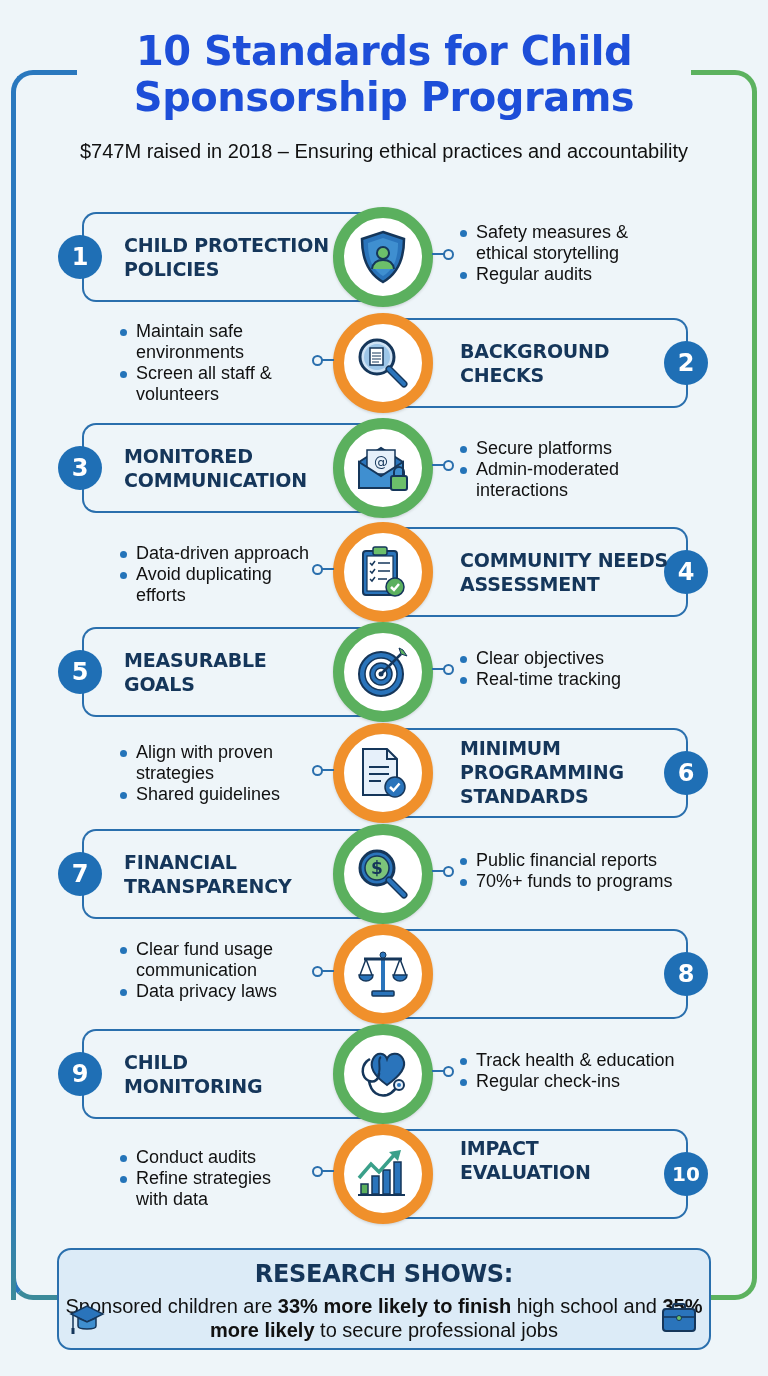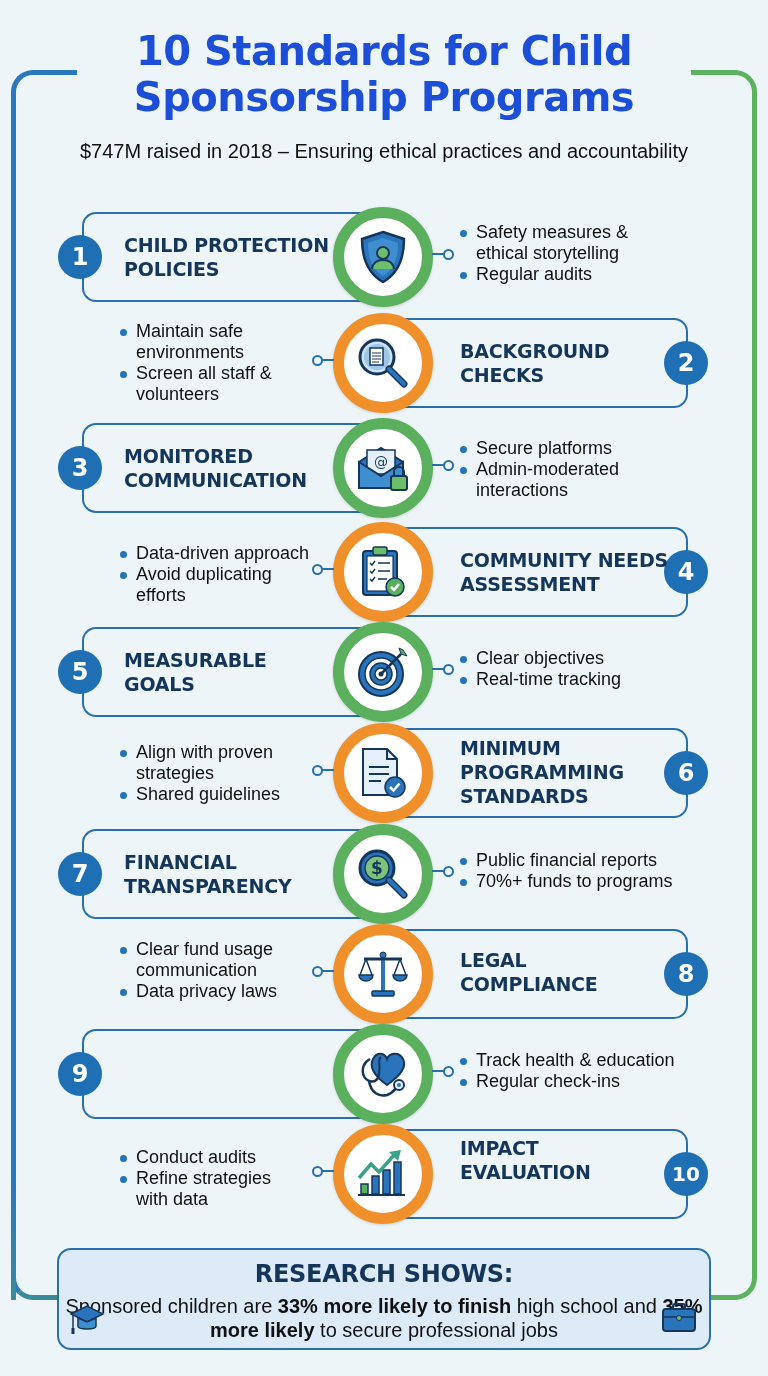--- a/index.html
+++ b/index.html
@@ -200,21 +200,20 @@
   <div class="connector right"></div>
   <ul class="bullets right" style="top:21px;width:240px">
     <li>Public financial reports</li>
     <li>70%+ funds to programs</li>
   </ul>
 </div>
 
 <div class="row" style="top:929px">
   <div class="card right"></div>
   <div class="num right">8</div>
-  <div class="heading right" style="top:19px"><span>LEGAL</span><br><span>COMPLIANCE</span></div>
   <div class="circle orange">
     <svg width="54" height="54" viewBox="0 0 54 54">
         <line x1="27" y1="6" x2="27" y2="44" stroke="#2a74bb" stroke-width="4"></line>
         <line x1="8" y1="12" x2="46" y2="12" stroke="#15365a" stroke-width="3"></line>
         <circle cx="27" cy="8" r="3" fill="#2a74bb" stroke="#15365a"></circle>
         <path d="M10 12 L4 28 M10 12 L16 28 M44 12 L38 28 M44 12 L50 28" stroke="#15365a" stroke-width="1.5"></path>
         <path d="M3 28 H17 A7 6 0 0 1 3 28 Z" fill="#2a74bb" stroke="#15365a" stroke-width="1.5"></path>
         <path d="M37 28 H51 A7 6 0 0 1 37 28 Z" fill="#2a74bb" stroke="#15365a" stroke-width="1.5"></path>
         <rect x="16" y="44" width="22" height="5" rx="1" fill="#2a74bb" stroke="#15365a" stroke-width="1.5"></rect>
       </svg>
@@ -222,20 +221,21 @@
   <div class="connector left"></div>
   <ul class="bullets left" style="top:10px;width:190px">
     <li style="width:160px">Clear fund usage communication</li>
     <li>Data privacy laws</li>
   </ul>
 </div>
 
 <div class="row" style="top:1029px">
   <div class="card left"></div>
   <div class="num left">9</div>
+  <div class="heading left" style="top:21px"><span>CHILD</span><br><span>MONITORING</span></div>
   <div class="circle">
     <svg width="56" height="58" viewBox="0 0 56 58">
         <path d="M32 40 C18 30 14 22 18 14 C22 6 30 8 32 14 C34 8 44 6 48 14 C52 22 46 30 32 40 Z" fill="#2a74bb" stroke="#15365a" stroke-width="2"></path>
         <path d="M12 16 C6 22 6 32 14 36 C20 38 24 34 24 28 M12 16 l3 -2" fill="none" stroke="#15365a" stroke-width="2.5"></path>
         <path d="M24 28 C26 20 22 14 26 12" fill="none" stroke="#15365a" stroke-width="2"></path>
         <path d="M14 36 C16 48 24 52 32 50 C38 48 40 44 42 42" fill="none" stroke="#15365a" stroke-width="2.5"></path>
         <circle cx="44" cy="40" r="5" fill="#e6f0fa" stroke="#15365a" stroke-width="2"></circle>
         <circle cx="44" cy="40" r="2" fill="#2a74bb"></circle>
       </svg>
   </div>

